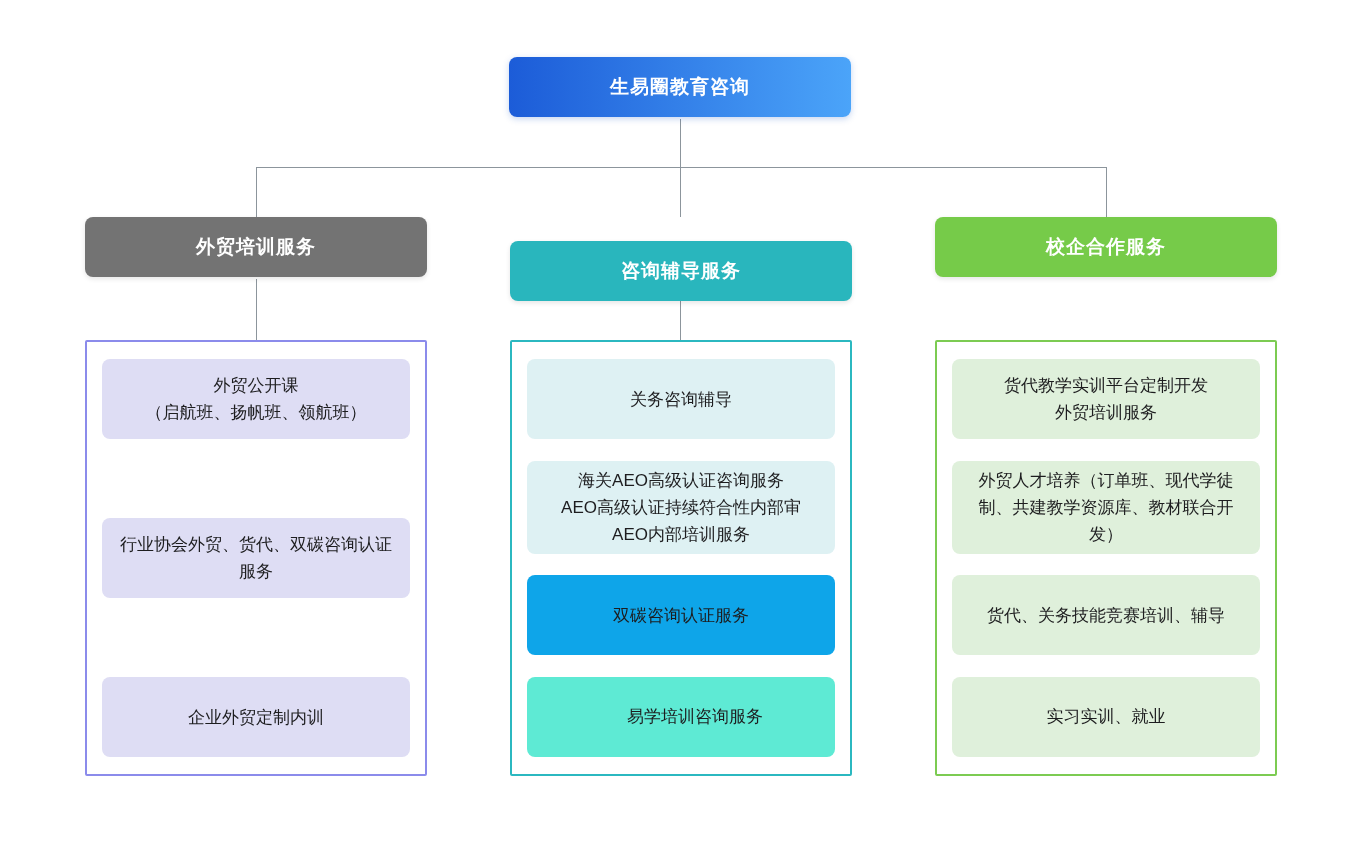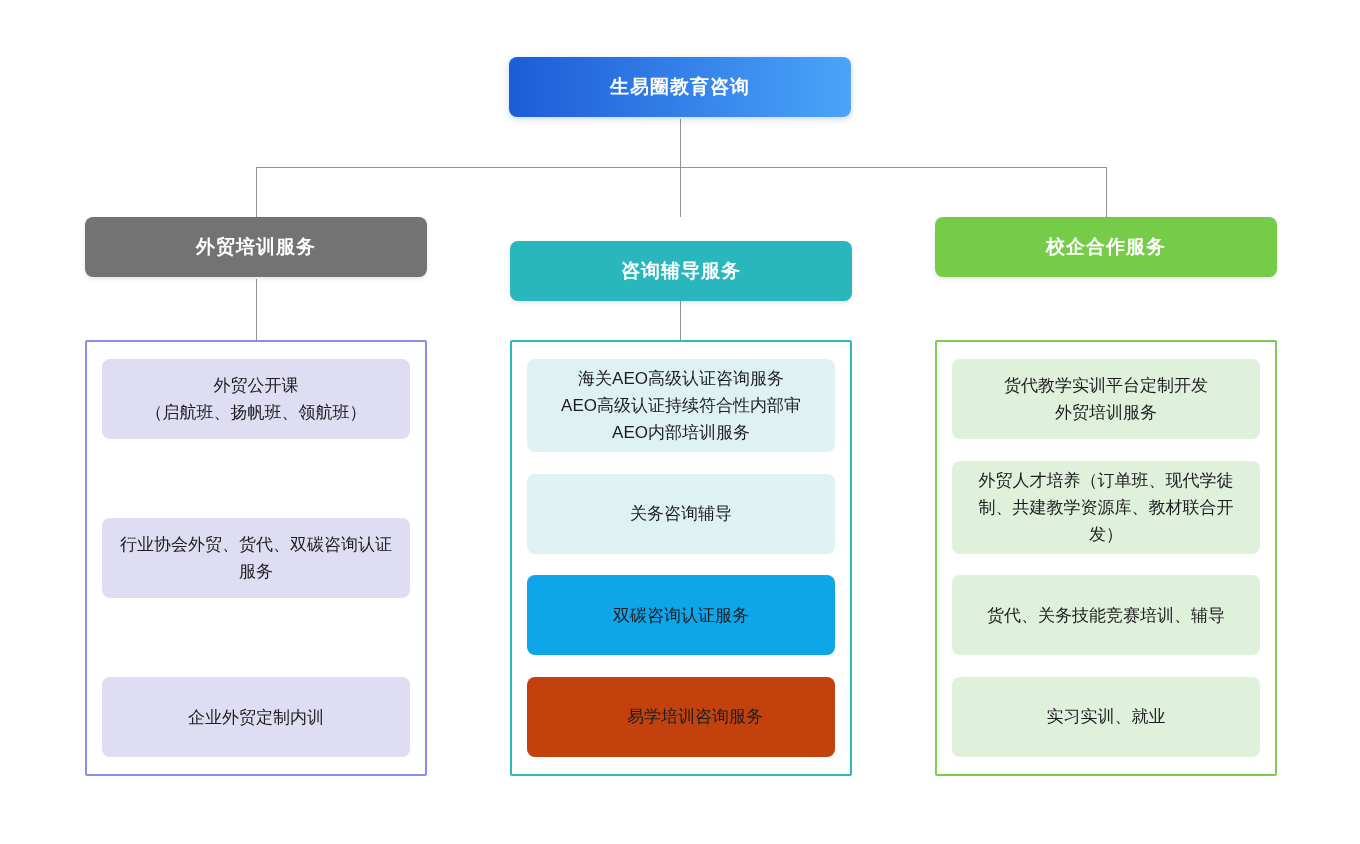--- a/index.html
+++ b/index.html
@@ -93,26 +93,26 @@
   </div>
 
   <div class="panel col-a" style="border-color: rgb(139, 139, 235);">
     <div class="item" style="background: rgb(222, 221, 244);">外贸公开课
 （启航班、扬帆班、领航班）</div>
     <div class="item" style="background: rgb(222, 221, 244);">行业协会外贸、货代、双碳咨询认证服务</div>
     <div class="item" style="background: rgb(222, 221, 244);">企业外贸定制内训</div>
   </div>
 
   <div class="panel col-b" style="border-color: rgb(43, 184, 192);">
+    <div class="item" style="background: rgb(222, 241, 243);">关务咨询辅导</div>
     <div class="item" style="background: rgb(222, 241, 243);">海关AEO高级认证咨询服务
 AEO高级认证持续符合性内部审
 AEO内部培训服务</div>
-    <div class="item" style="background: rgb(222, 241, 243);">关务咨询辅导</div>
     <div class="item" style="background: #0ea5e9;">双碳咨询认证服务</div>
-    <div class="item" style="background: #c2410c; padding-left: 40px;">易学培训咨询服务</div>
+    <div class="item" style="background: #5eead4; padding-left: 40px;">易学培训咨询服务</div>
   </div>
 
   <div class="panel col-c" style="border-color: rgb(124, 203, 82);">
     <div class="item" style="background: rgb(223, 240, 219);">货代教学实训平台定制开发
 外贸培训服务</div>
     <div class="item" style="background: rgb(223, 240, 219);">外贸人才培养（订单班、现代学徒制、共建教学资源库、教材联合开发）</div>
     <div class="item" style="background: rgb(223, 240, 219);">货代、关务技能竞赛培训、辅导</div>
     <div class="item" style="background: rgb(223, 240, 219);">实习实训、就业</div>
   </div>
 

